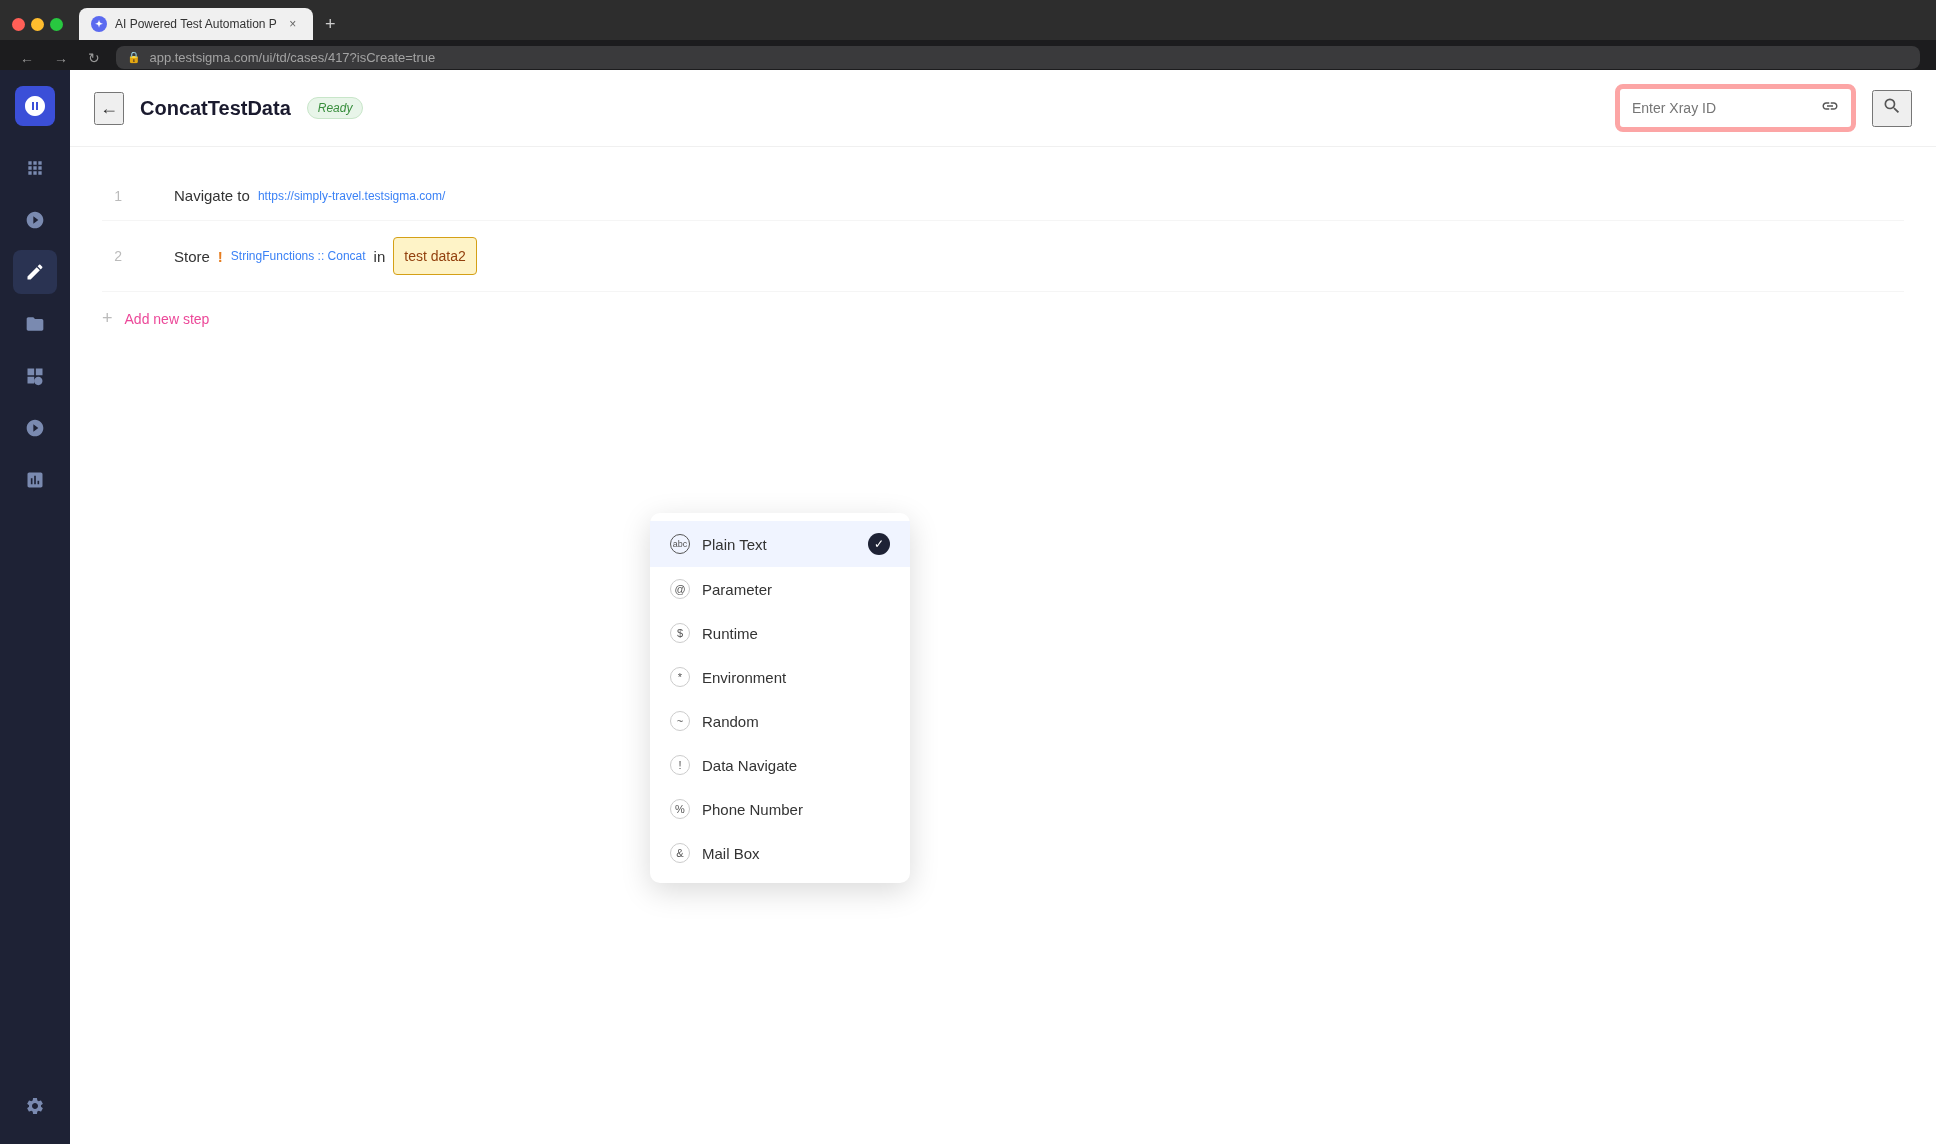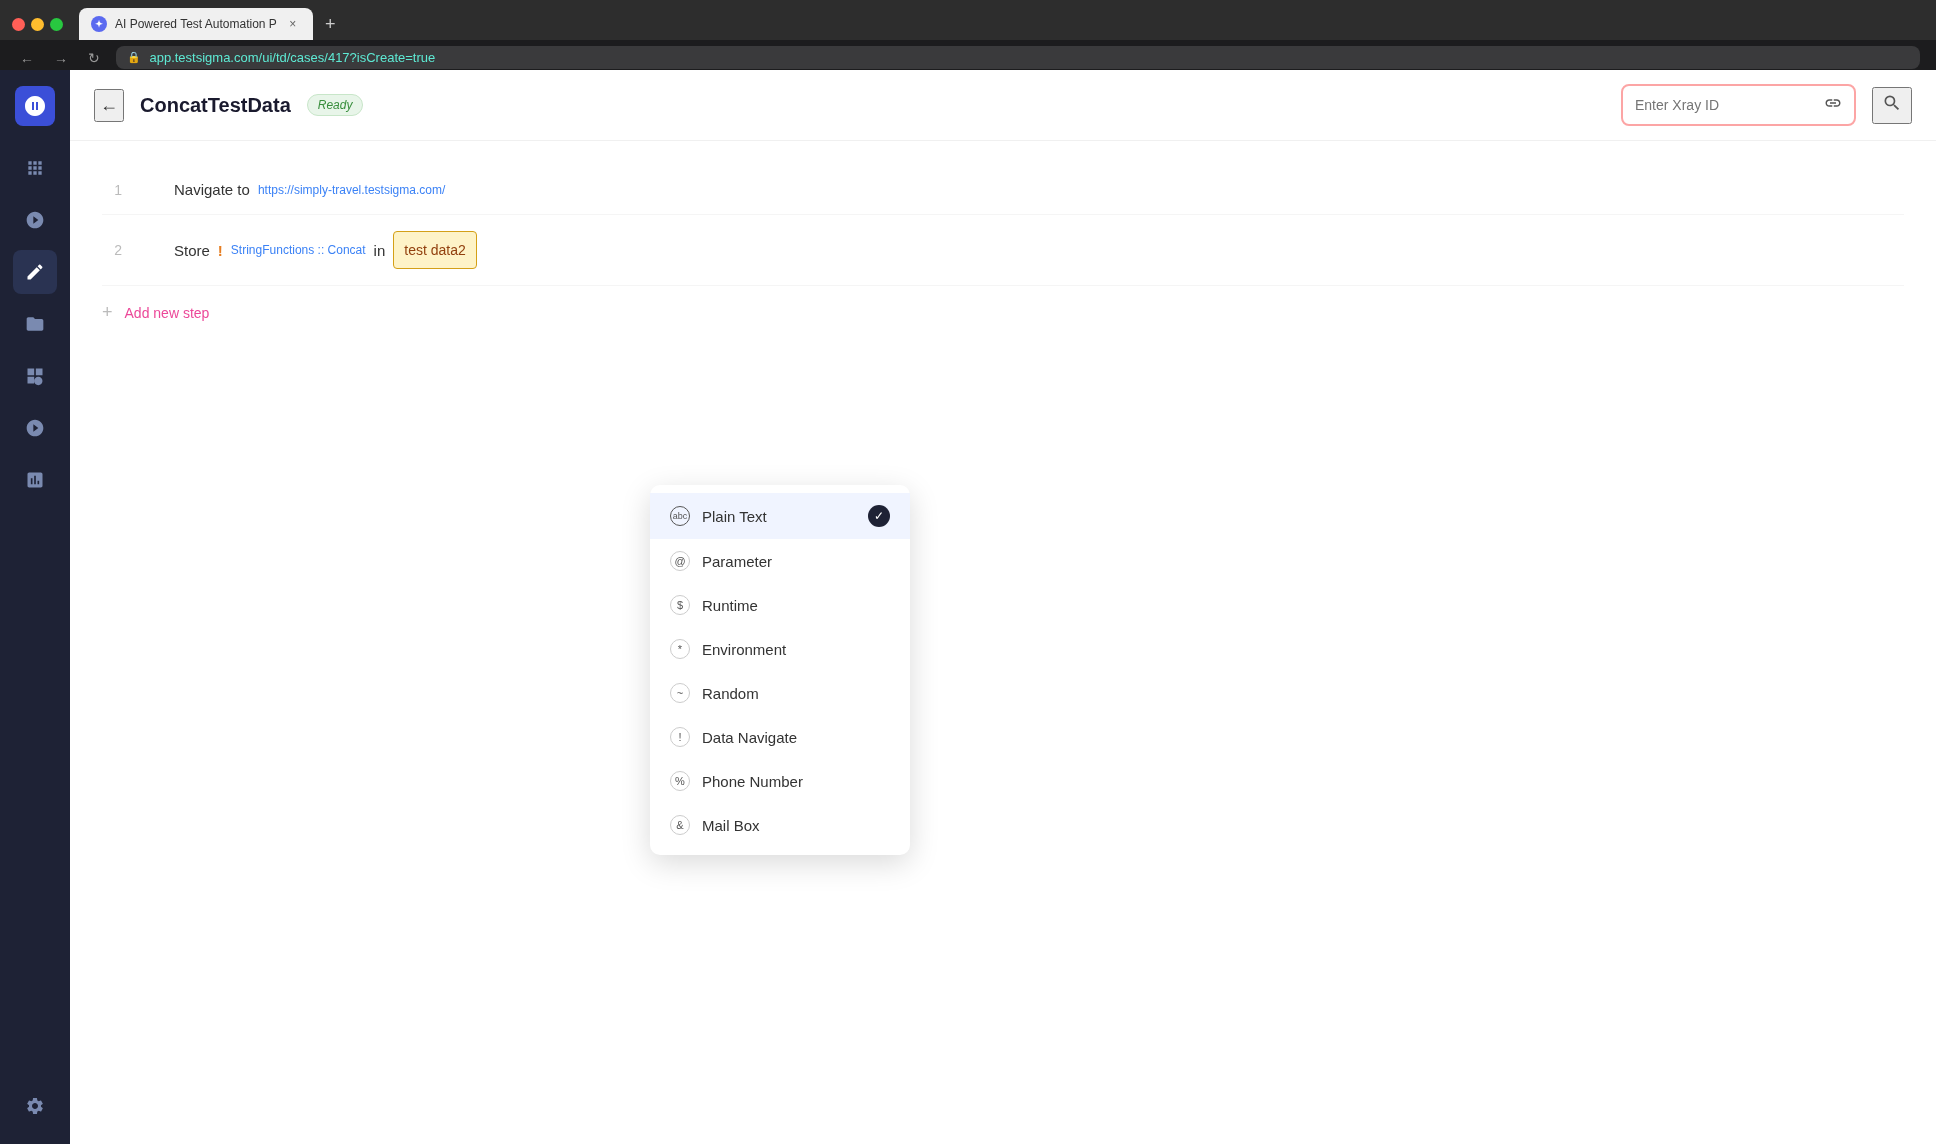--- a/index.html
+++ b/index.html
@@ -97,21 +97,21 @@
       flex: 1;
       background: #3a3a3c;
       border-radius: 8px;
       padding: 4px 12px;
       display: flex;
       align-items: center;
       gap: 8px;
     }
     .lock-icon { color: #999; font-size: 11px; }
     .url-text {
-      color: #5eead4;
+      color: #a3a3a3;
       font-size: 13px;
     }
 
     
     .app-container {
       display: flex;
       height: calc(100vh - 70px);
       min-height: 1074px;
     }
 
@@ -187,21 +187,21 @@
       font-weight: 500;
       padding: 3px 10px;
       border-radius: 12px;
       border: 1px solid #c8e6c9;
       font-style: italic;
     }
     .header-spacer { flex: 1; }
     .xray-input-container {
       display: flex;
       align-items: center;
-      border: 2px solid #fca5a5;
+      border: 5px solid #fca5a5;
       border-radius: 8px;
       padding: 8px 12px;
       gap: 8px;
       min-width: 220px;
       background: #fff;
     }
     .xray-input {
       border: none;
       outline: none;
       font-size: 14px;
@@ -287,21 +287,21 @@
       color: #bbb;
     }
     .add-step-text {
       font-size: 14px;
       color: #ec4899;
     }
 
     
     .dropdown-menu {
       position: absolute;
-      top: 344px;
+      top: 366px;
       left: 580px;
       background: #fff;
       border-radius: 10px;
       box-shadow: 0 8px 30px rgba(0,0,0,0.15);
       padding: 8px 0;
       width: 260px;
       z-index: 100;
     }
     .dropdown-item {
       display: flex;

